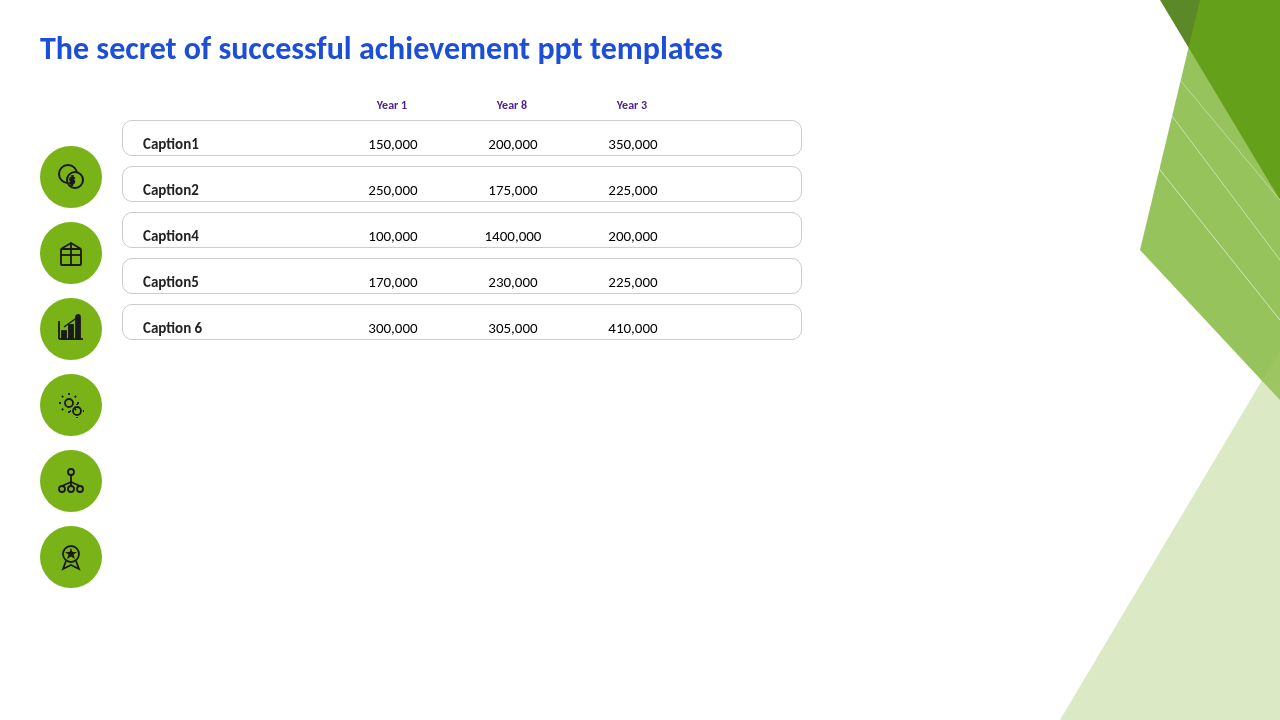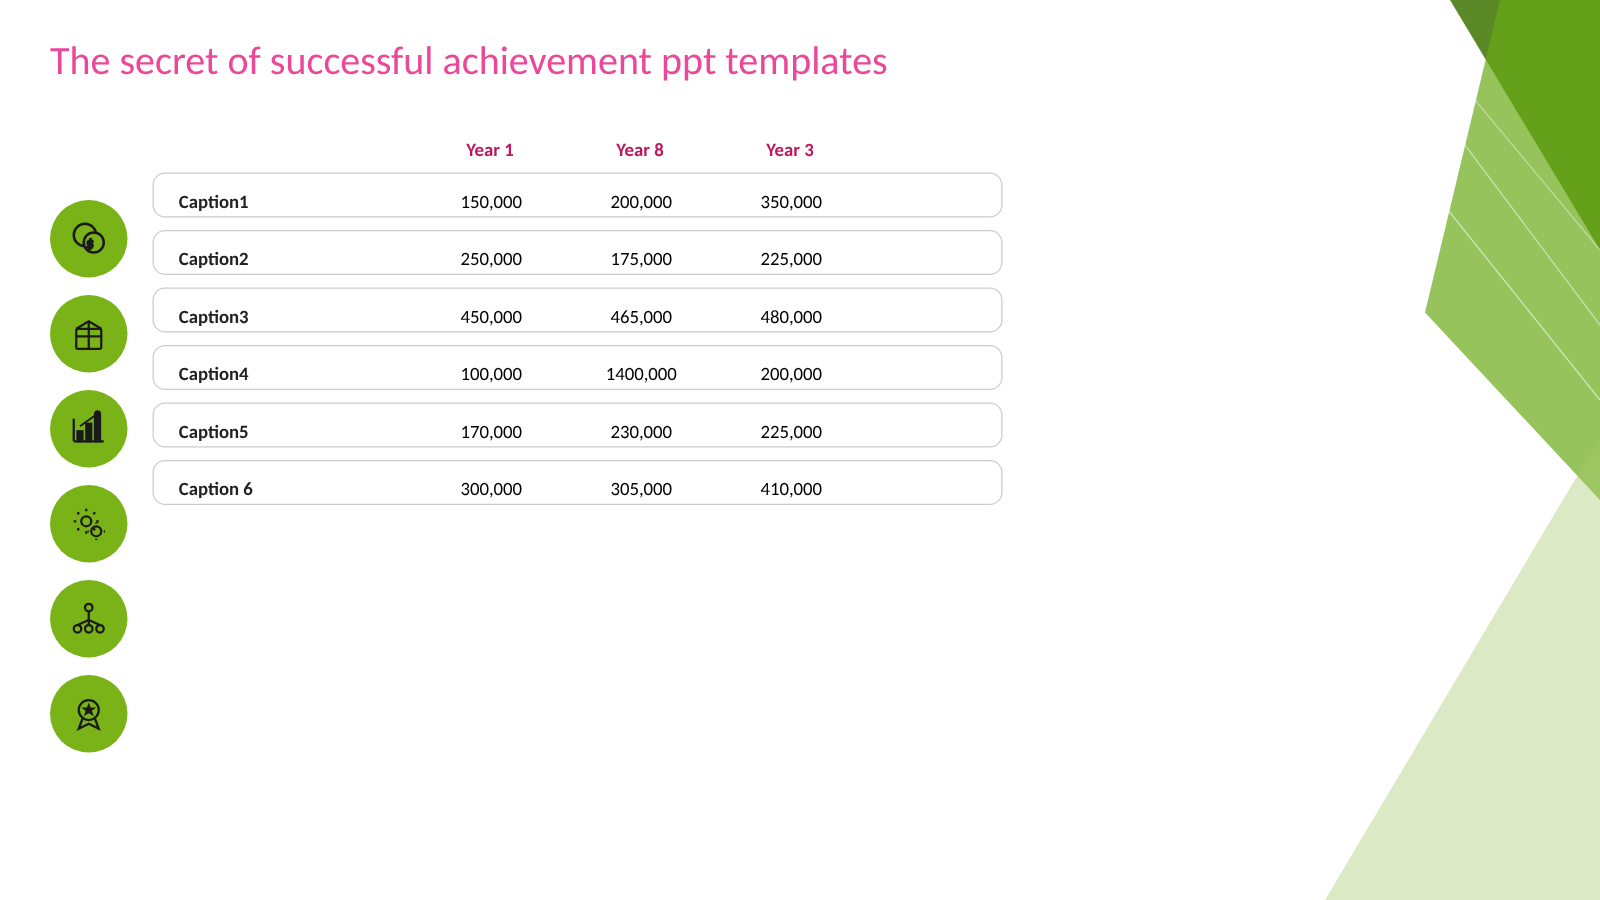--- a/index.html
+++ b/index.html
@@ -28,24 +28,24 @@
       z-index: 0;
     }
 
     .page-content {
       position: relative;
       z-index: 1;
       padding: 30px 40px 20px 40px;
     }
 
     .page-title {
-      color: #ec4899;
+      color: #1d4ed8;
       font-size: 32px;
-      font-weight: normal;
-      margin-bottom: 44px;
+      font-weight: bold;
+      margin-bottom: 30px;
       max-width: 850px;
       line-height: 1.2;
     }
 
     .main-layout {
       display: flex;
       flex-direction: row;
       gap: 20px;
       align-items: flex-start;
     }
@@ -86,22 +86,22 @@
     .table-header {
       display: grid;
       grid-template-columns: 200px 120px 120px 120px;
       margin-bottom: 8px;
       padding-left: 10px;
     }
 
     .table-header-cell {
       text-align: center;
       font-weight: bold;
-      font-size: 15px;
-      color: #be185d;
+      font-size: 12px;
+      color: #4c1d95;
     }
 
     .table-header-cell:first-child {
       text-align: left;
     }
 
     .table-row-container {
       border: 1.5px solid #cccccc;
       border-radius: 10px;
       margin-bottom: 10px;
@@ -223,26 +223,20 @@
         <div class="row-value">350,000</div>
       </div>
 
       <div class="table-row-container">
         <div class="row-caption">Caption2</div>
         <div class="row-value">250,000</div>
         <div class="row-value">175,000</div>
         <div class="row-value">225,000</div>
       </div>
 
-      <div class="table-row-container">
-        <div class="row-caption">Caption3</div>
-        <div class="row-value">450,000</div>
-        <div class="row-value">465,000</div>
-        <div class="row-value">480,000</div>
-      </div>
 
       <div class="table-row-container">
         <div class="row-caption">Caption4</div>
         <div class="row-value">100,000</div>
         <div class="row-value">1400,000</div>
         <div class="row-value">200,000</div>
       </div>
 
       <div class="table-row-container">
         <div class="row-caption">Caption5</div>

